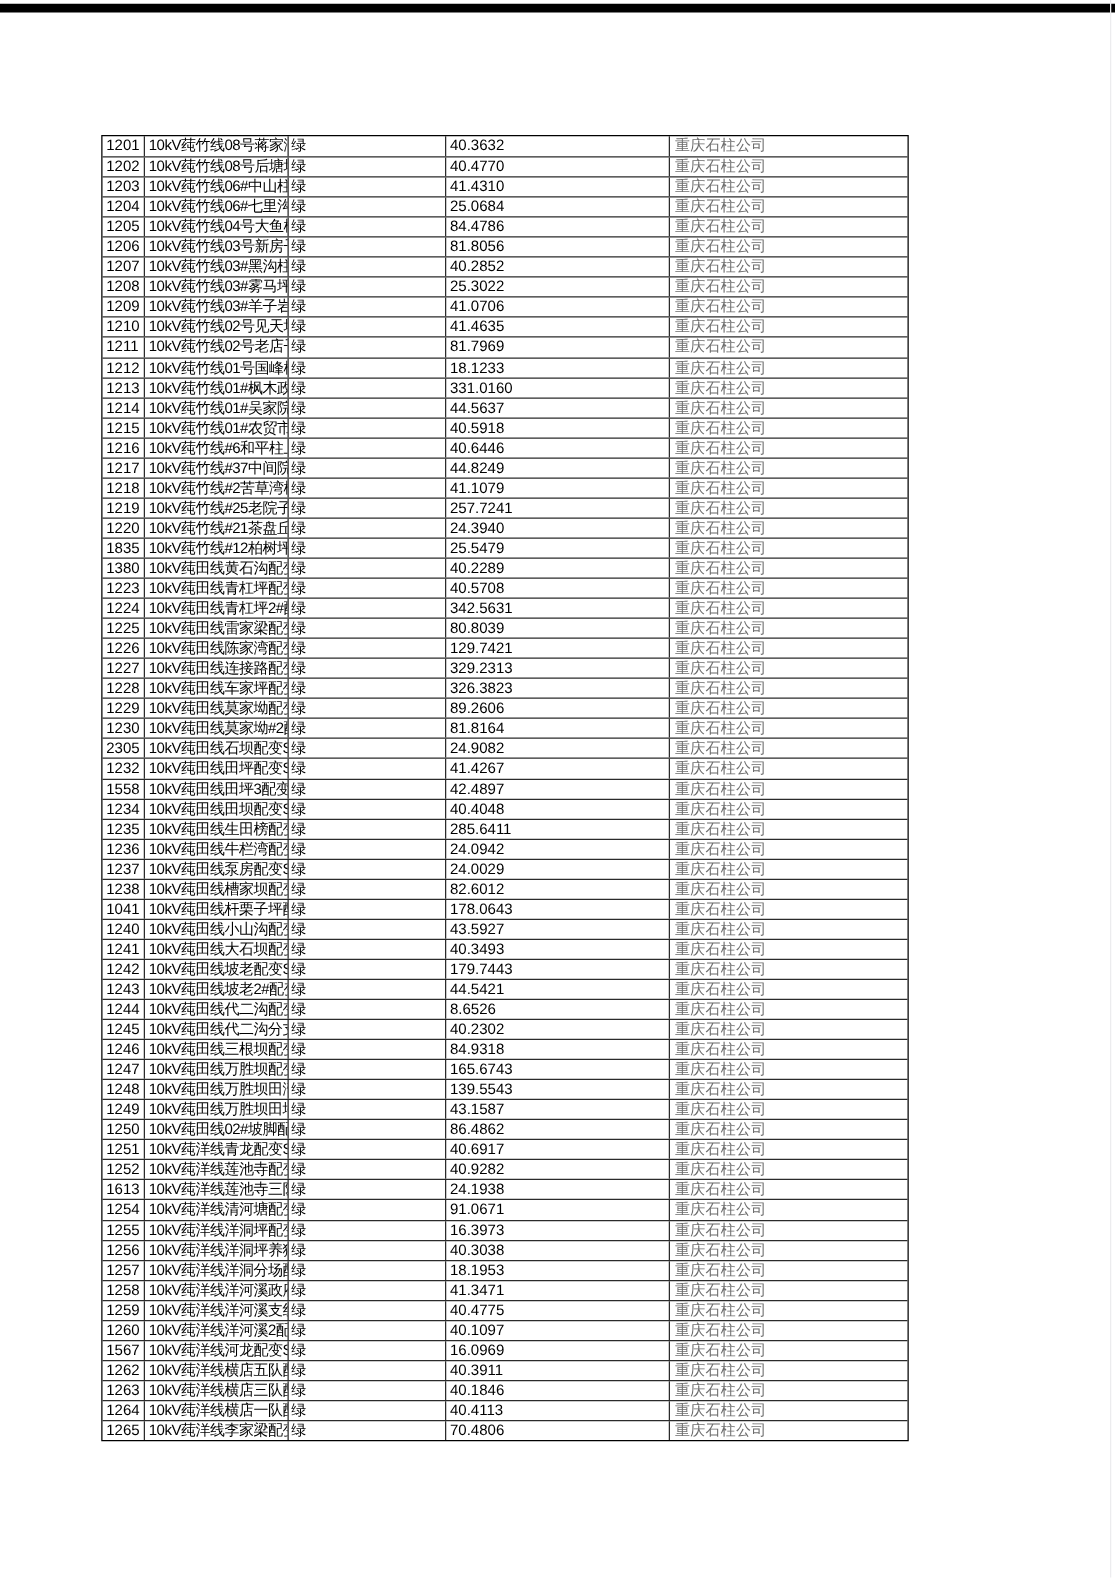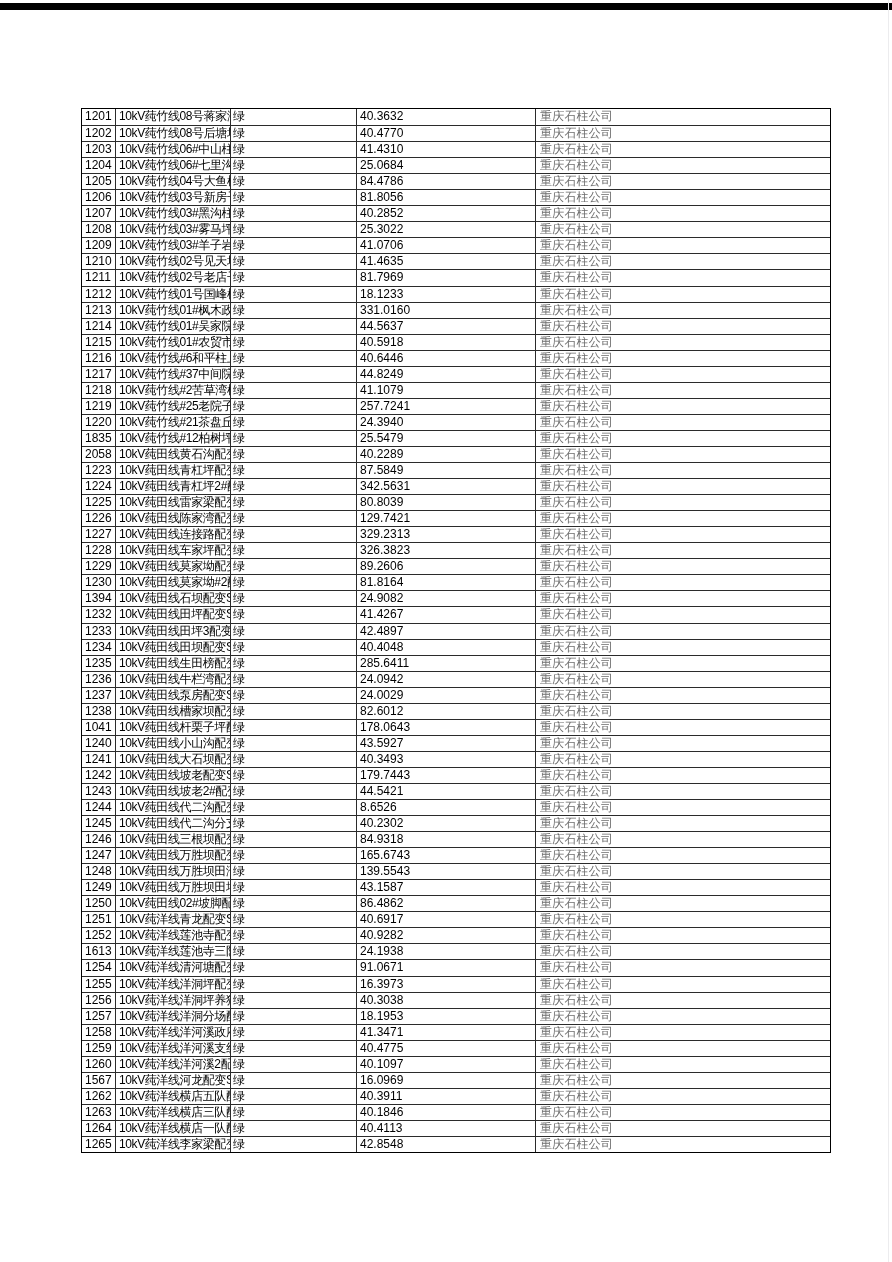--- a/index.html
+++ b/index.html
@@ -9,21 +9,21 @@
     font-family:"Liberation Sans","DejaVu Sans",sans-serif;
     -webkit-font-smoothing:antialiased;
   }
   .top-bar{
     position:absolute;left:0;top:3px;width:892px;height:7px;background:#000000;
   }
   .right-edge{
     position:absolute;top:0;left:888px;width:1px;height:1262px;background:#ececee;
   }
   .sheet{
-    position:absolute;left:81px;top:108px;width:750px;
+    position:absolute;left:81px;top:108px;width:646px;
     border:1.5px solid #000000;
     box-sizing:border-box;
     background:#ffffff;
   }
   .row{
     display:grid;
     grid-template-columns:34px 115px 126px 179px 190px;
     height:16.06px;
     box-sizing:border-box;
   }
@@ -191,31 +191,31 @@
       <div class="cell c-company">重庆石柱公司</div>
     </div>
     <div class="row">
       <div class="cell c-rowno">1835</div>
       <div class="cell c-name">10kV莼竹线#12柏树坪柱上</div>
       <div class="cell c-status">绿</div>
       <div class="cell c-value">25.5479</div>
       <div class="cell c-company">重庆石柱公司</div>
     </div>
     <div class="row">
-      <div class="cell c-rowno">2058</div>
+      <div class="cell c-rowno">1380</div>
       <div class="cell c-name">10kV莼田线黄石沟配变S11</div>
       <div class="cell c-status">绿</div>
       <div class="cell c-value">40.2289</div>
       <div class="cell c-company">重庆石柱公司</div>
     </div>
     <div class="row">
       <div class="cell c-rowno">1223</div>
       <div class="cell c-name">10kV莼田线青杠坪配变S11</div>
       <div class="cell c-status">绿</div>
-      <div class="cell c-value">87.5849</div>
+      <div class="cell c-value">40.5708</div>
       <div class="cell c-company">重庆石柱公司</div>
     </div>
     <div class="row">
       <div class="cell c-rowno">1224</div>
       <div class="cell c-name">10kV莼田线青杠坪2#配变S</div>
       <div class="cell c-status">绿</div>
       <div class="cell c-value">342.5631</div>
       <div class="cell c-company">重庆石柱公司</div>
     </div>
     <div class="row">
@@ -254,35 +254,35 @@
       <div class="cell c-company">重庆石柱公司</div>
     </div>
     <div class="row">
       <div class="cell c-rowno">1230</div>
       <div class="cell c-name">10kV莼田线莫家坳#2配变S</div>
       <div class="cell c-status">绿</div>
       <div class="cell c-value">81.8164</div>
       <div class="cell c-company">重庆石柱公司</div>
     </div>
     <div class="row">
-      <div class="cell c-rowno">1394</div>
+      <div class="cell c-rowno">2305</div>
       <div class="cell c-name">10kV莼田线石坝配变S11</div>
       <div class="cell c-status">绿</div>
       <div class="cell c-value">24.9082</div>
       <div class="cell c-company">重庆石柱公司</div>
     </div>
     <div class="row">
       <div class="cell c-rowno">1232</div>
       <div class="cell c-name">10kV莼田线田坪配变S11</div>
       <div class="cell c-status">绿</div>
       <div class="cell c-value">41.4267</div>
       <div class="cell c-company">重庆石柱公司</div>
     </div>
     <div class="row">
-      <div class="cell c-rowno">1233</div>
+      <div class="cell c-rowno">1558</div>
       <div class="cell c-name">10kV莼田线田坪3配变S11</div>
       <div class="cell c-status">绿</div>
       <div class="cell c-value">42.4897</div>
       <div class="cell c-company">重庆石柱公司</div>
     </div>
     <div class="row">
       <div class="cell c-rowno">1234</div>
       <div class="cell c-name">10kV莼田线田坝配变S15</div>
       <div class="cell c-status">绿</div>
       <div class="cell c-value">40.4048</div>
@@ -495,16 +495,16 @@
       <div class="cell c-rowno">1264</div>
       <div class="cell c-name">10kV莼洋线横店一队配变S</div>
       <div class="cell c-status">绿</div>
       <div class="cell c-value">40.4113</div>
       <div class="cell c-company">重庆石柱公司</div>
     </div>
     <div class="row">
       <div class="cell c-rowno">1265</div>
       <div class="cell c-name">10kV莼洋线李家梁配变S11</div>
       <div class="cell c-status">绿</div>
-      <div class="cell c-value">42.8548</div>
+      <div class="cell c-value">70.4806</div>
       <div class="cell c-company">重庆石柱公司</div>
     </div>
   </div>
 
 </body></html>

